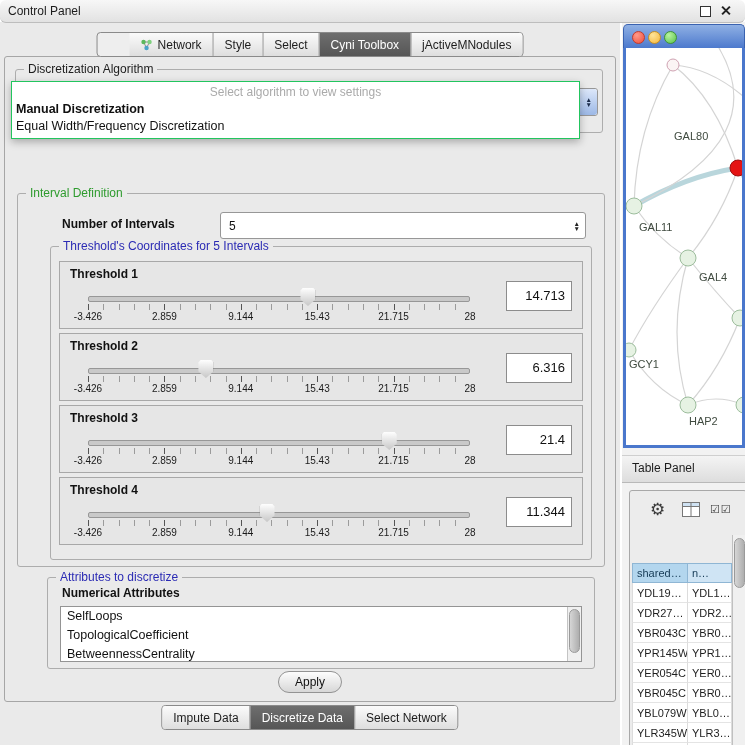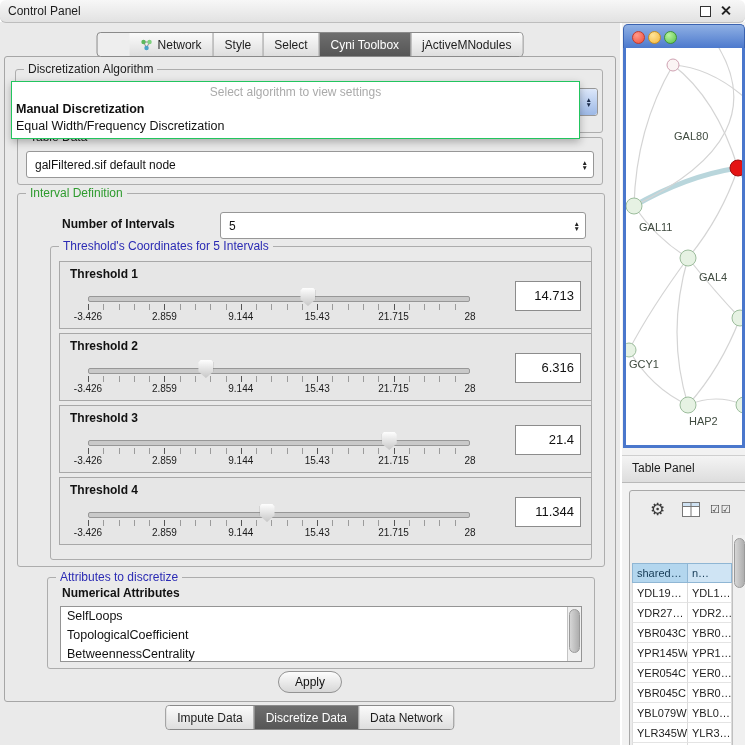--- a/index.html
+++ b/index.html
@@ -36,21 +36,21 @@
   .combo .cap{position:absolute;right:0;top:0;bottom:0;width:22px;border-left:1px solid #8aa0c8;
     border-radius:0 3px 3px 0;background:linear-gradient(#dce7fa,#9cb8e6);}
   .combo .cap .arrows{color:#1b2b4a;}
   
   #algo-popup{position:absolute;left:6px;top:24px;width:567px;height:56px;background:#fff;
     border:1px solid #22c55e;box-shadow:0 3px 8px rgba(0,0,0,.28);z-index:10;}
   #algo-popup .ph{margin-top:2px;text-align:center;font-size:12px;color:#aaa;height:17px;line-height:17px;}
   #algo-popup .opt{font-size:12.5px;color:#111;height:17px;line-height:17px;padding-left:4px;}
   #algo-popup .opt.bold{font-weight:bold;}
   
-  .threshold{position:absolute;left:8px;width:522px;height:66px;border:1px solid #a8a8a8;background:#e6e6e6;padding-left:9px;}
+  .threshold{position:absolute;left:8px;width:522px;height:66px;border:1px solid #a8a8a8;background:#e6e6e6;}
   .t-label{position:absolute;left:10px;top:5px;font-size:12px;font-weight:bold;color:#111;}
   .slider{position:absolute;left:28px;top:24px;width:382px;height:38px;}
   .track{position:absolute;left:0;right:0;top:10px;height:4px;background:#c9c9c9;
     border:1px solid #979797;border-radius:2px;}
   .handle{position:absolute;top:2px;width:15px;height:18px;
     background:linear-gradient(#fefefe,#c7c7c7);
     clip-path:polygon(0% 14%,14% 0%,86% 0%,100% 14%,100% 64%,50% 100%,0% 64%);
     filter:drop-shadow(0 0 1px #777);}
   .ticks{position:absolute;left:0;right:0;top:18px;height:6px;
     background-image:
@@ -154,30 +154,20 @@
         </span>
       </div>
     </div>
 
     <div id="algo-popup">
       <div class="ph">Select algorithm to view settings</div>
       <div class="opt bold">Manual Discretization</div>
       <div class="opt">Equal Width/Frequency Discretization</div>
     </div>
 
-    <div class="groupbox" style="left:12px;top:80px;width:584px;height:46px;">
-      <span class="group-title">Table Data</span>
-      <div class="combo" style="left:8px;top:13px;width:566px;height:25px;">
-        <span class="val">galFiltered.sif default node</span>
-        <span class="arrows">
-          <span>▲</span>
-            <span>▼</span>
-        </span>
-      </div>
-    </div>
 
     <div class="groupbox" style="left:12px;top:136px;width:586px;height:372px;">
       <span class="group-title green">Interval Definition</span>
 
       <span style="position:absolute;left:44px;top:23px;font-size:12px;font-weight:bold;color:#111;">Number of Intervals</span>
       <div class="combo" style="left:202px;top:18px;width:364px;height:25px;">
         <span class="val">5</span>
         <span class="arrows">
           <span>▲</span>
             <span>▼</span>
@@ -278,21 +268,21 @@
   </div>
 
   <div id="bottom-tabs" class="tabbar">
     <div class="tab">
       <span>Impute Data</span>
     </div>
     <div class="tab selected">
       <span>Discretize Data</span>
     </div>
     <div class="tab">
-      <span>Data Network</span>
+      <span>Select Network</span>
     </div>
   </div>
 </div>
 
 <div id="right-bg"></div>
 
 <div id="network-window">
   <div id="nw-titlebar">
     <span class="mac red"></span>
     <span class="mac yellow"></span>

